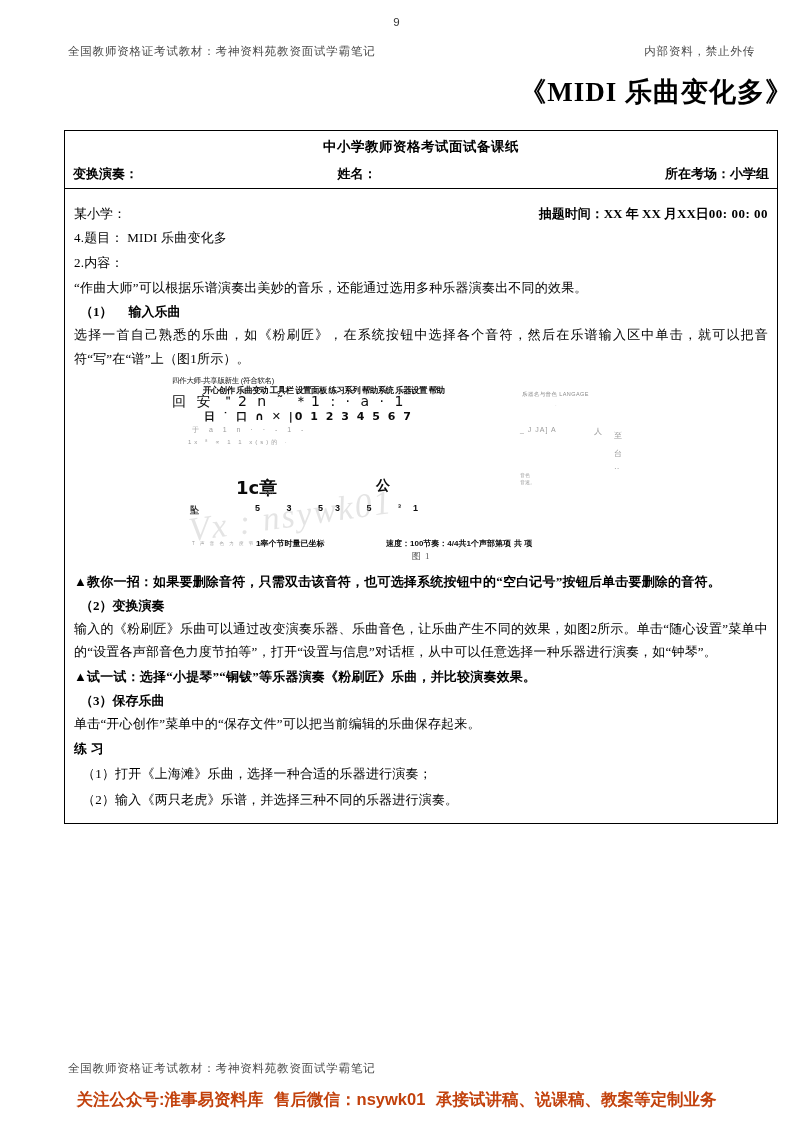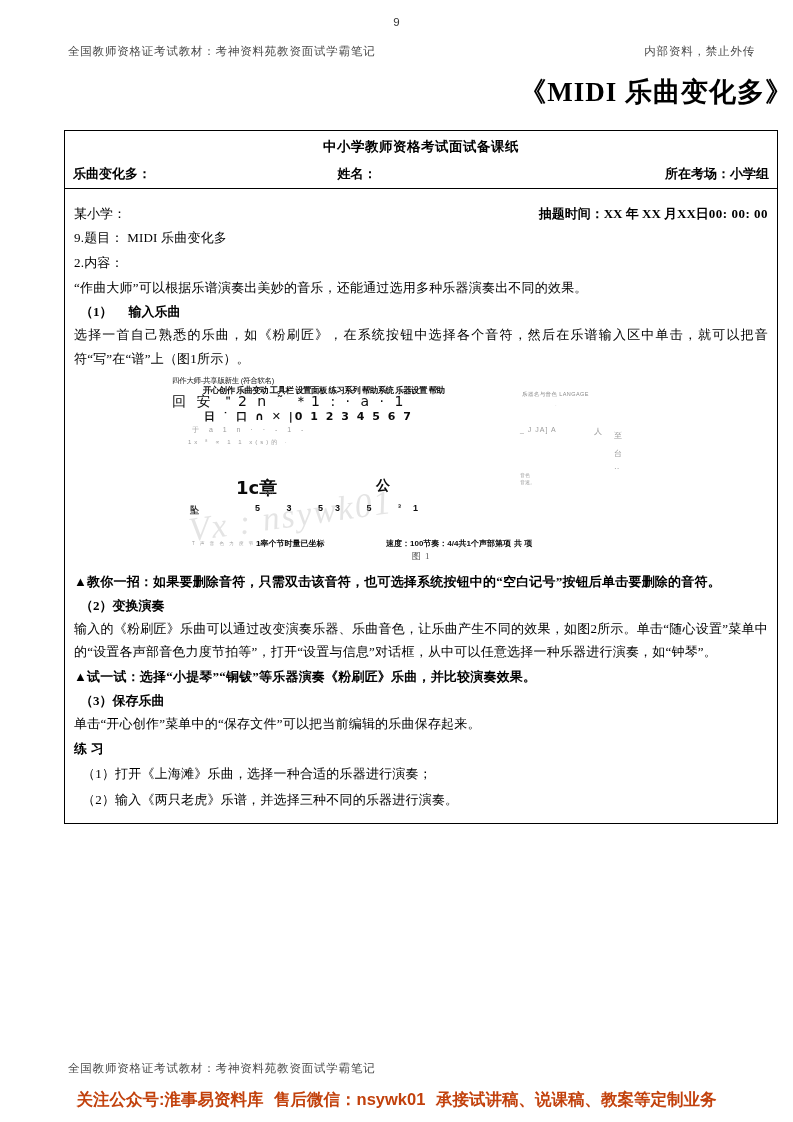--- a/index.html
+++ b/index.html
@@ -260,35 +260,35 @@
   <span class="header-right">内部资料，禁止外传</span>
 </div>
 
 <div class="doc-title">《MIDI 乐曲变化多》</div>
 
 <div class="sheet">
 
   <div class="sheet-title">中小学教师资格考试面试备课纸</div>
 
   <div class="sheet-idrow">
-    <span class="idrow-a">乐曲变化多：</span>
+    <span class="idrow-a">变换演奏：</span>
     <span class="idrow-b">姓名：</span>
     <span class="idrow-c">所在考场：小学组</span>
   </div>
 
   <div class="sheet-body">
 
     <div class="row-school">
       <span>某小学：</span>
       <span class="time">
         <span>抽题时间：</span><span>XX 年 XX 月XX日</span><span class="plain">00: 00: 00</span>
       </span>
     </div>
 
-    <p class="t">9.题目： MIDI 乐曲变化多</p>
+    <p class="t">4.题目： MIDI 乐曲变化多</p>
     <p class="t">2.内容：</p>
     <p class="t">“作曲大师”可以根据乐谱演奏出美妙的音乐，还能通过选用多种乐器演奏出不同的效果。</p>
 
     <p class="sub">
       <span>（1）</span><span class="gap"></span><span>输入乐曲</span>
     </p>
 
     <p class="t">选择一首自己熟悉的乐曲，如《粉刷匠》，在系统按钮中选择各个音符，然后在乐谱输入区中单击，就可以把音符“写”在“谱”上（图1所示）。</p>
 
     <div class="figure-wrap">

